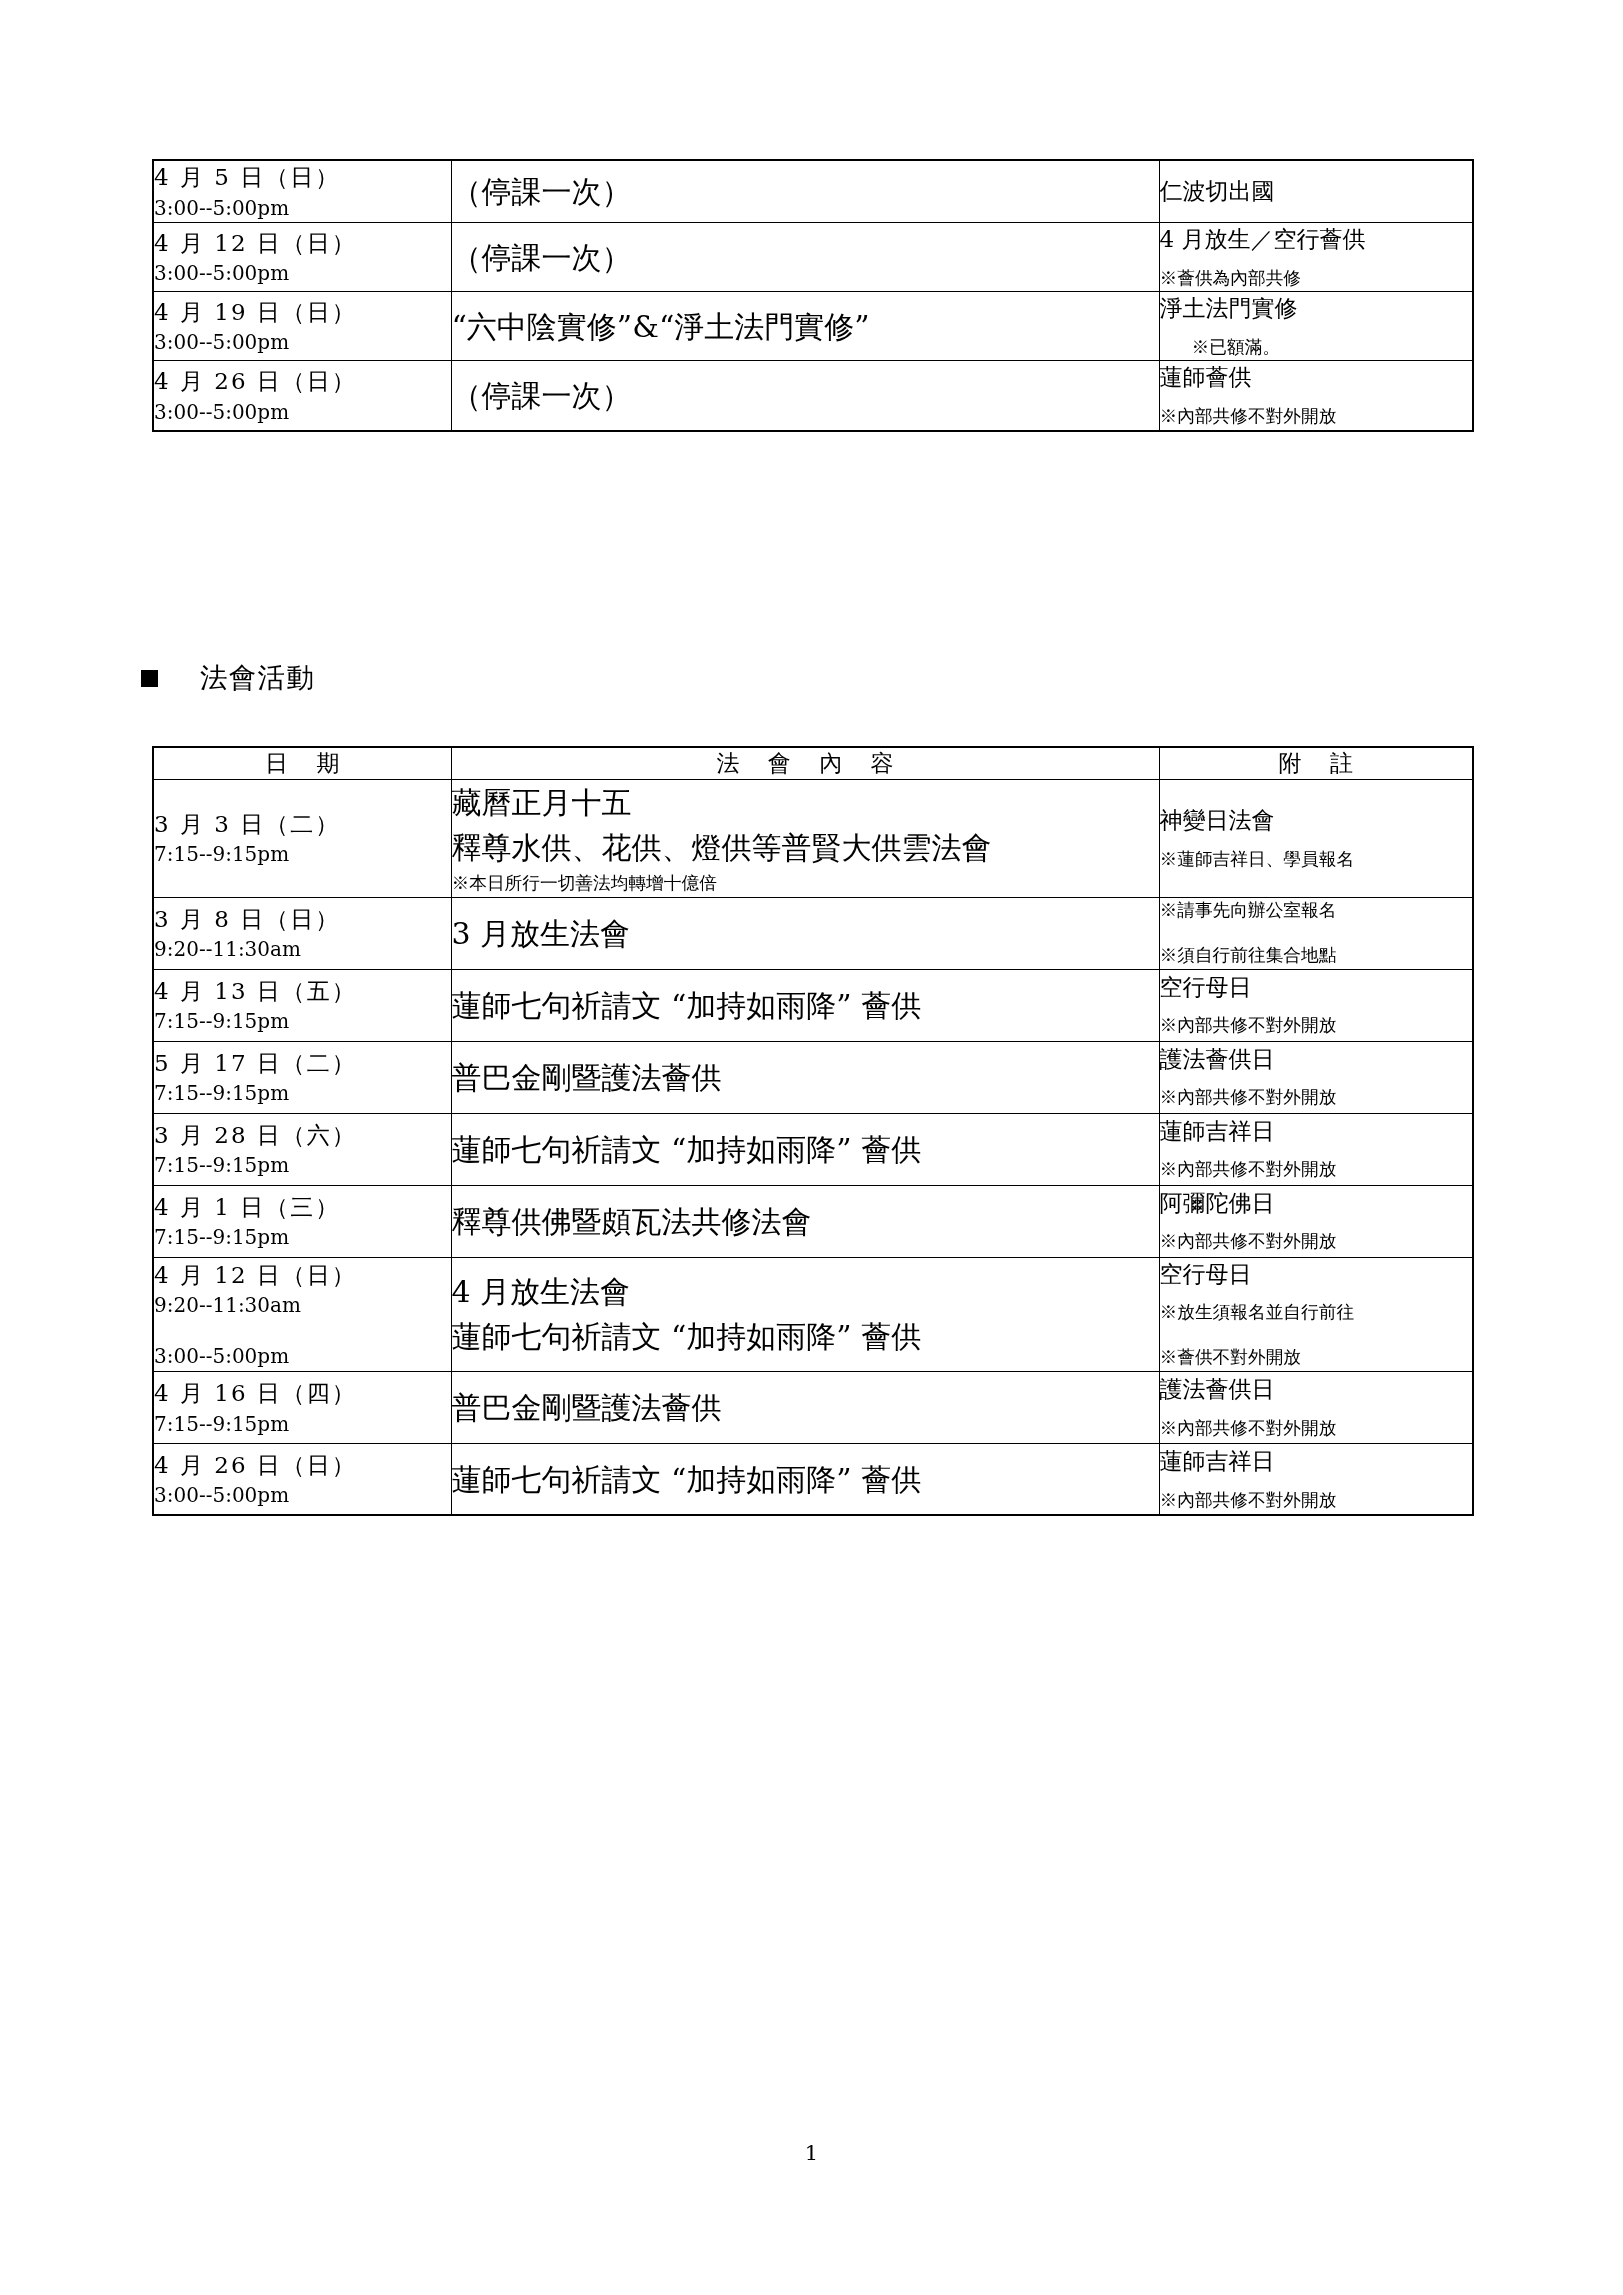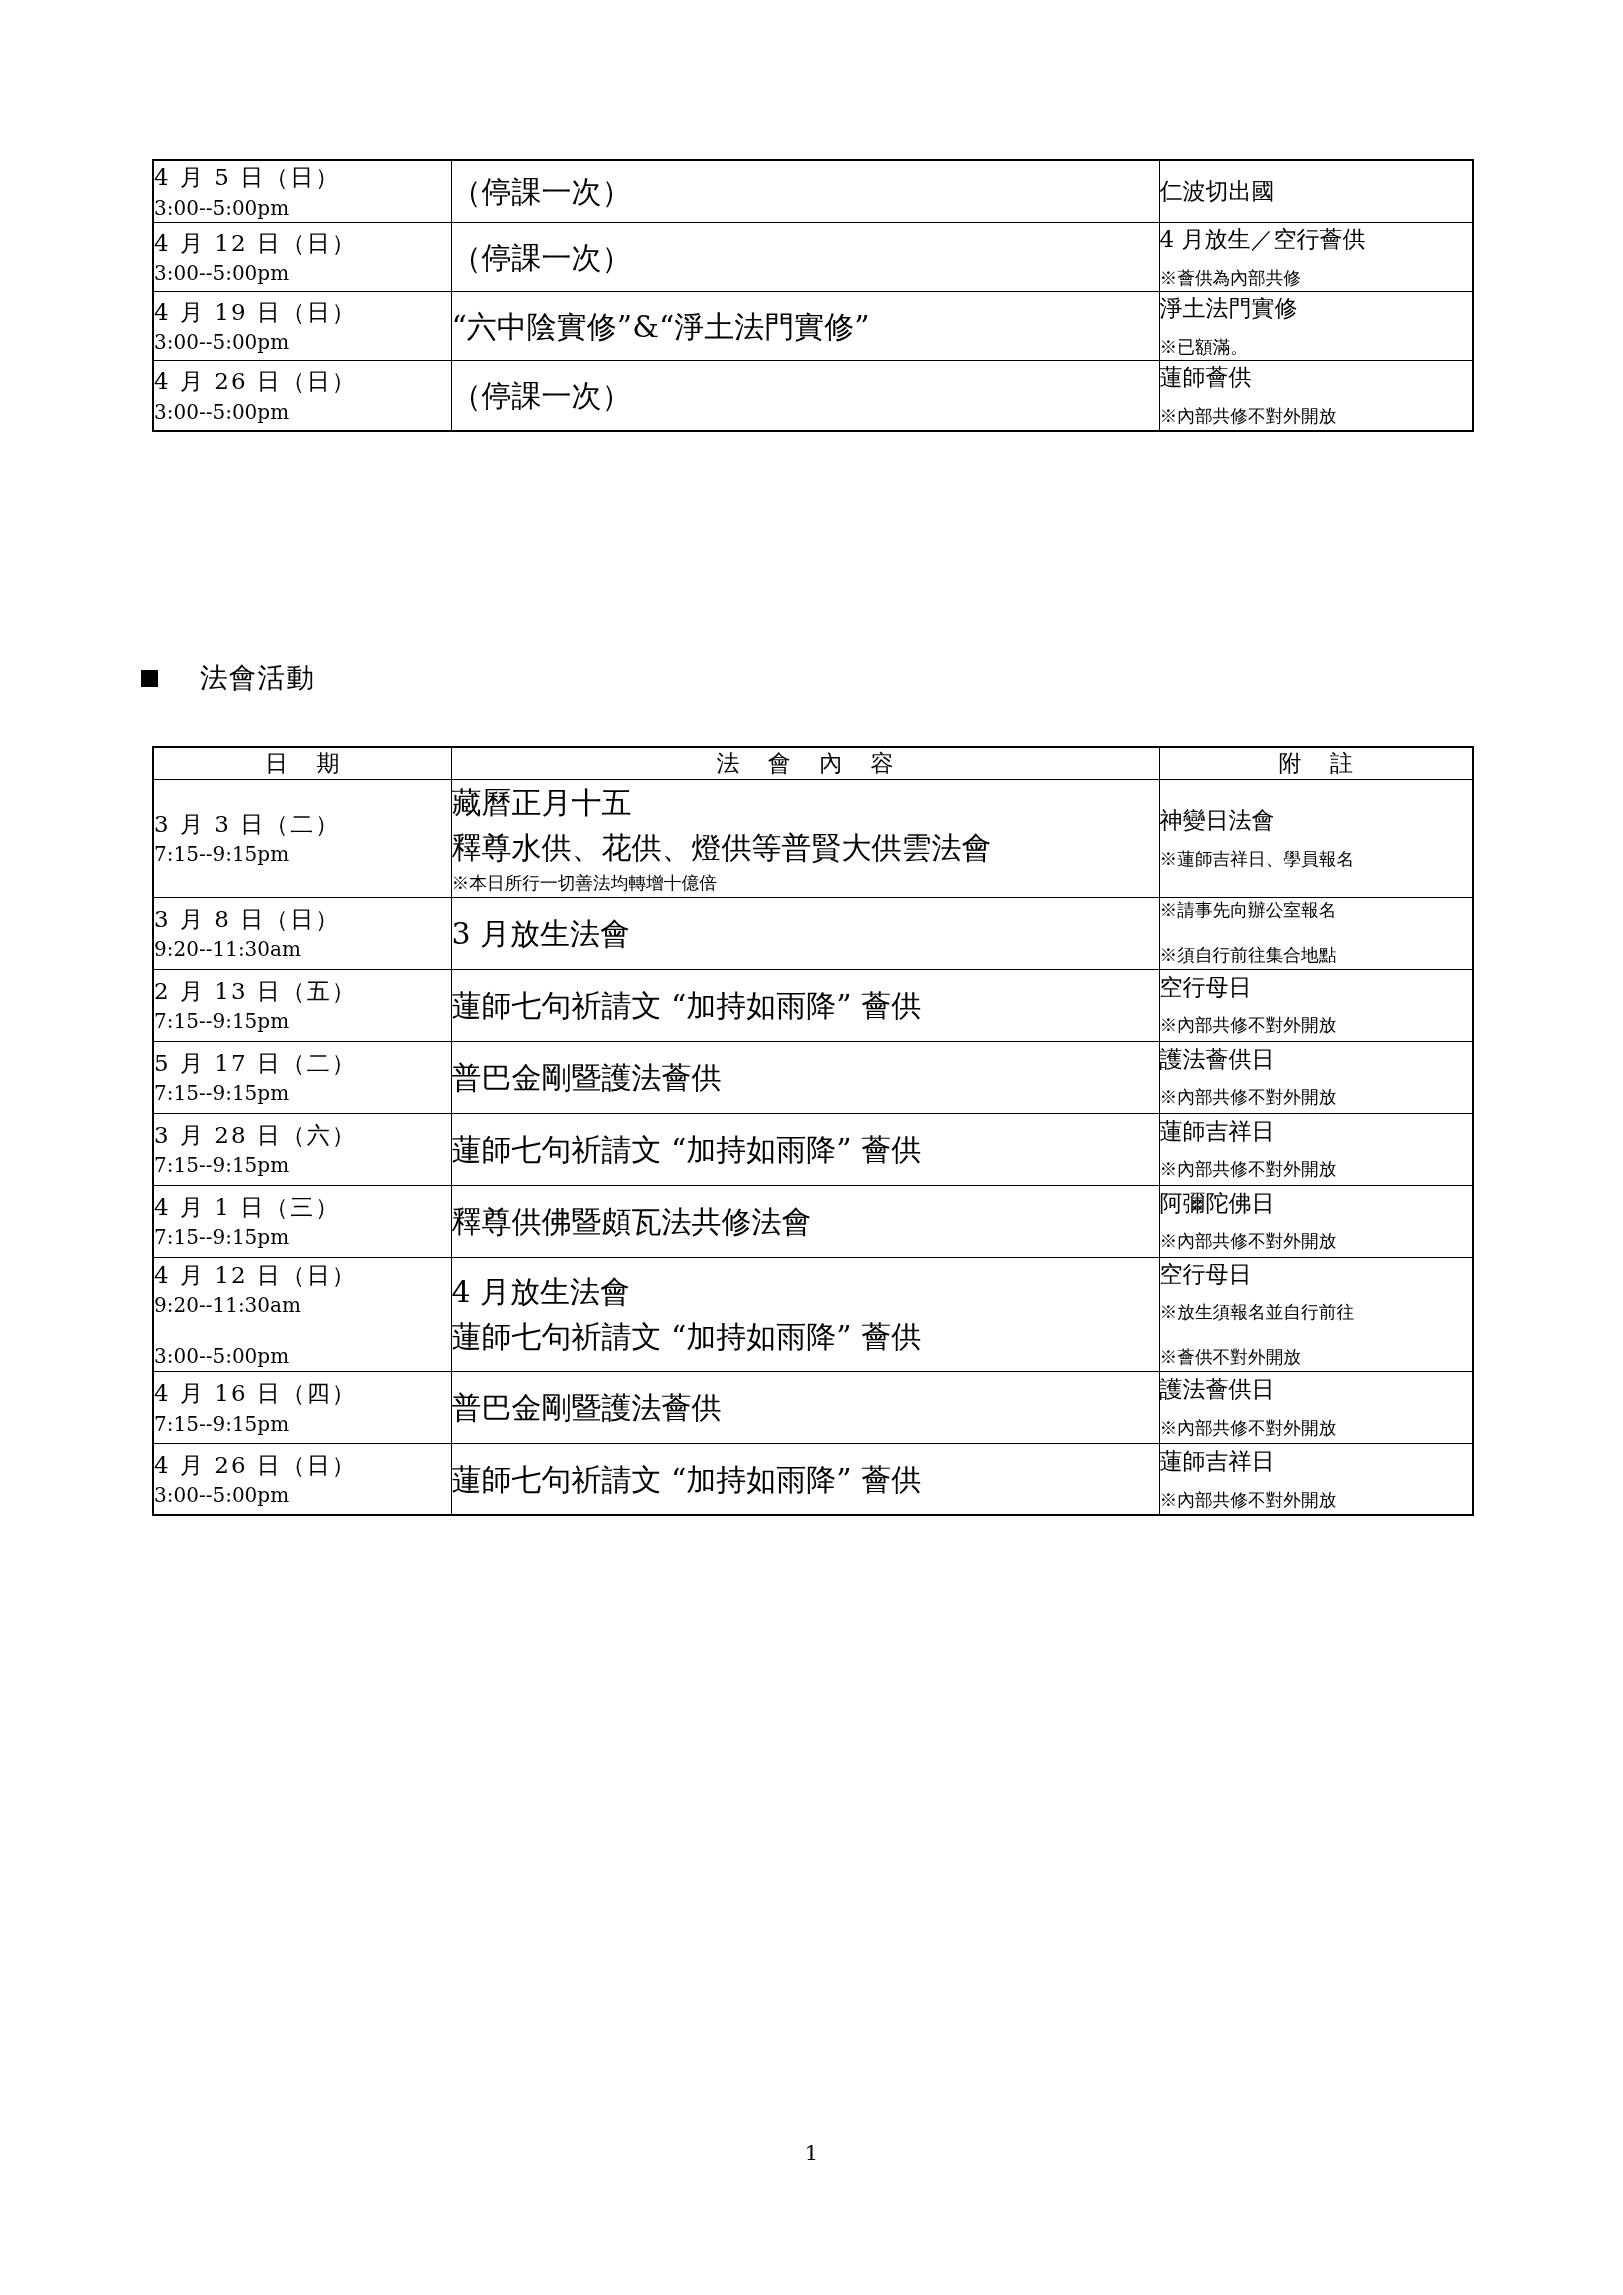--- a/index.html
+++ b/index.html
@@ -176,21 +176,21 @@
         <tr style="height: 60px;">
           <td class="cell-date">
             <div class="date-line">4 月 19 日（日）</div>
             <div class="time-line">3:00--5:00pm</div>
           </td>
           <td class="cell-body">
             <div class="body-line">“六中陰實修”&amp;“淨土法門實修”</div>
           </td>
           <td class="cell-note">
             <div class="note-title">淨土法門實修</div>
-            <div class="note-sub" style="margin-top: 9.2px;">※已額滿。</div>
+            <div class="note-sub" style="margin-top: 9.2px; margin-left: 32px;">※已額滿。</div>
           </td>
         </tr>
         <tr style="height: 60px;">
           <td class="cell-date">
             <div class="date-line">4 月 26 日（日）</div>
             <div class="time-line">3:00--5:00pm</div>
           </td>
           <td class="cell-body">
             <div class="body-line">（停課一次）</div>
           </td>
@@ -250,21 +250,21 @@
           <td class="cell-body">
             <div class="body-line">3 月放生法會</div>
           </td>
           <td class="cell-note">
             <div class="note-sub">※請事先向辦公室報名</div>
             <div class="note-sub" style="margin-top: 19.6px;">※須自行前往集合地點</div>
           </td>
         </tr>
         <tr style="height: 72px;">
           <td class="cell-date">
-            <div class="date-line">2 月 13 日（五）</div>
+            <div class="date-line">4 月 13 日（五）</div>
             <div class="time-line">7:15--9:15pm</div>
           </td>
           <td class="cell-body">
             <div class="body-line">蓮師七句祈請文 “加持如雨降” 薈供</div>
           </td>
           <td class="cell-note">
             <div class="note-title">空行母日</div>
             <div class="note-sub" style="margin-top: 9.2px;">※內部共修不對外開放</div>
           </td>
         </tr>

